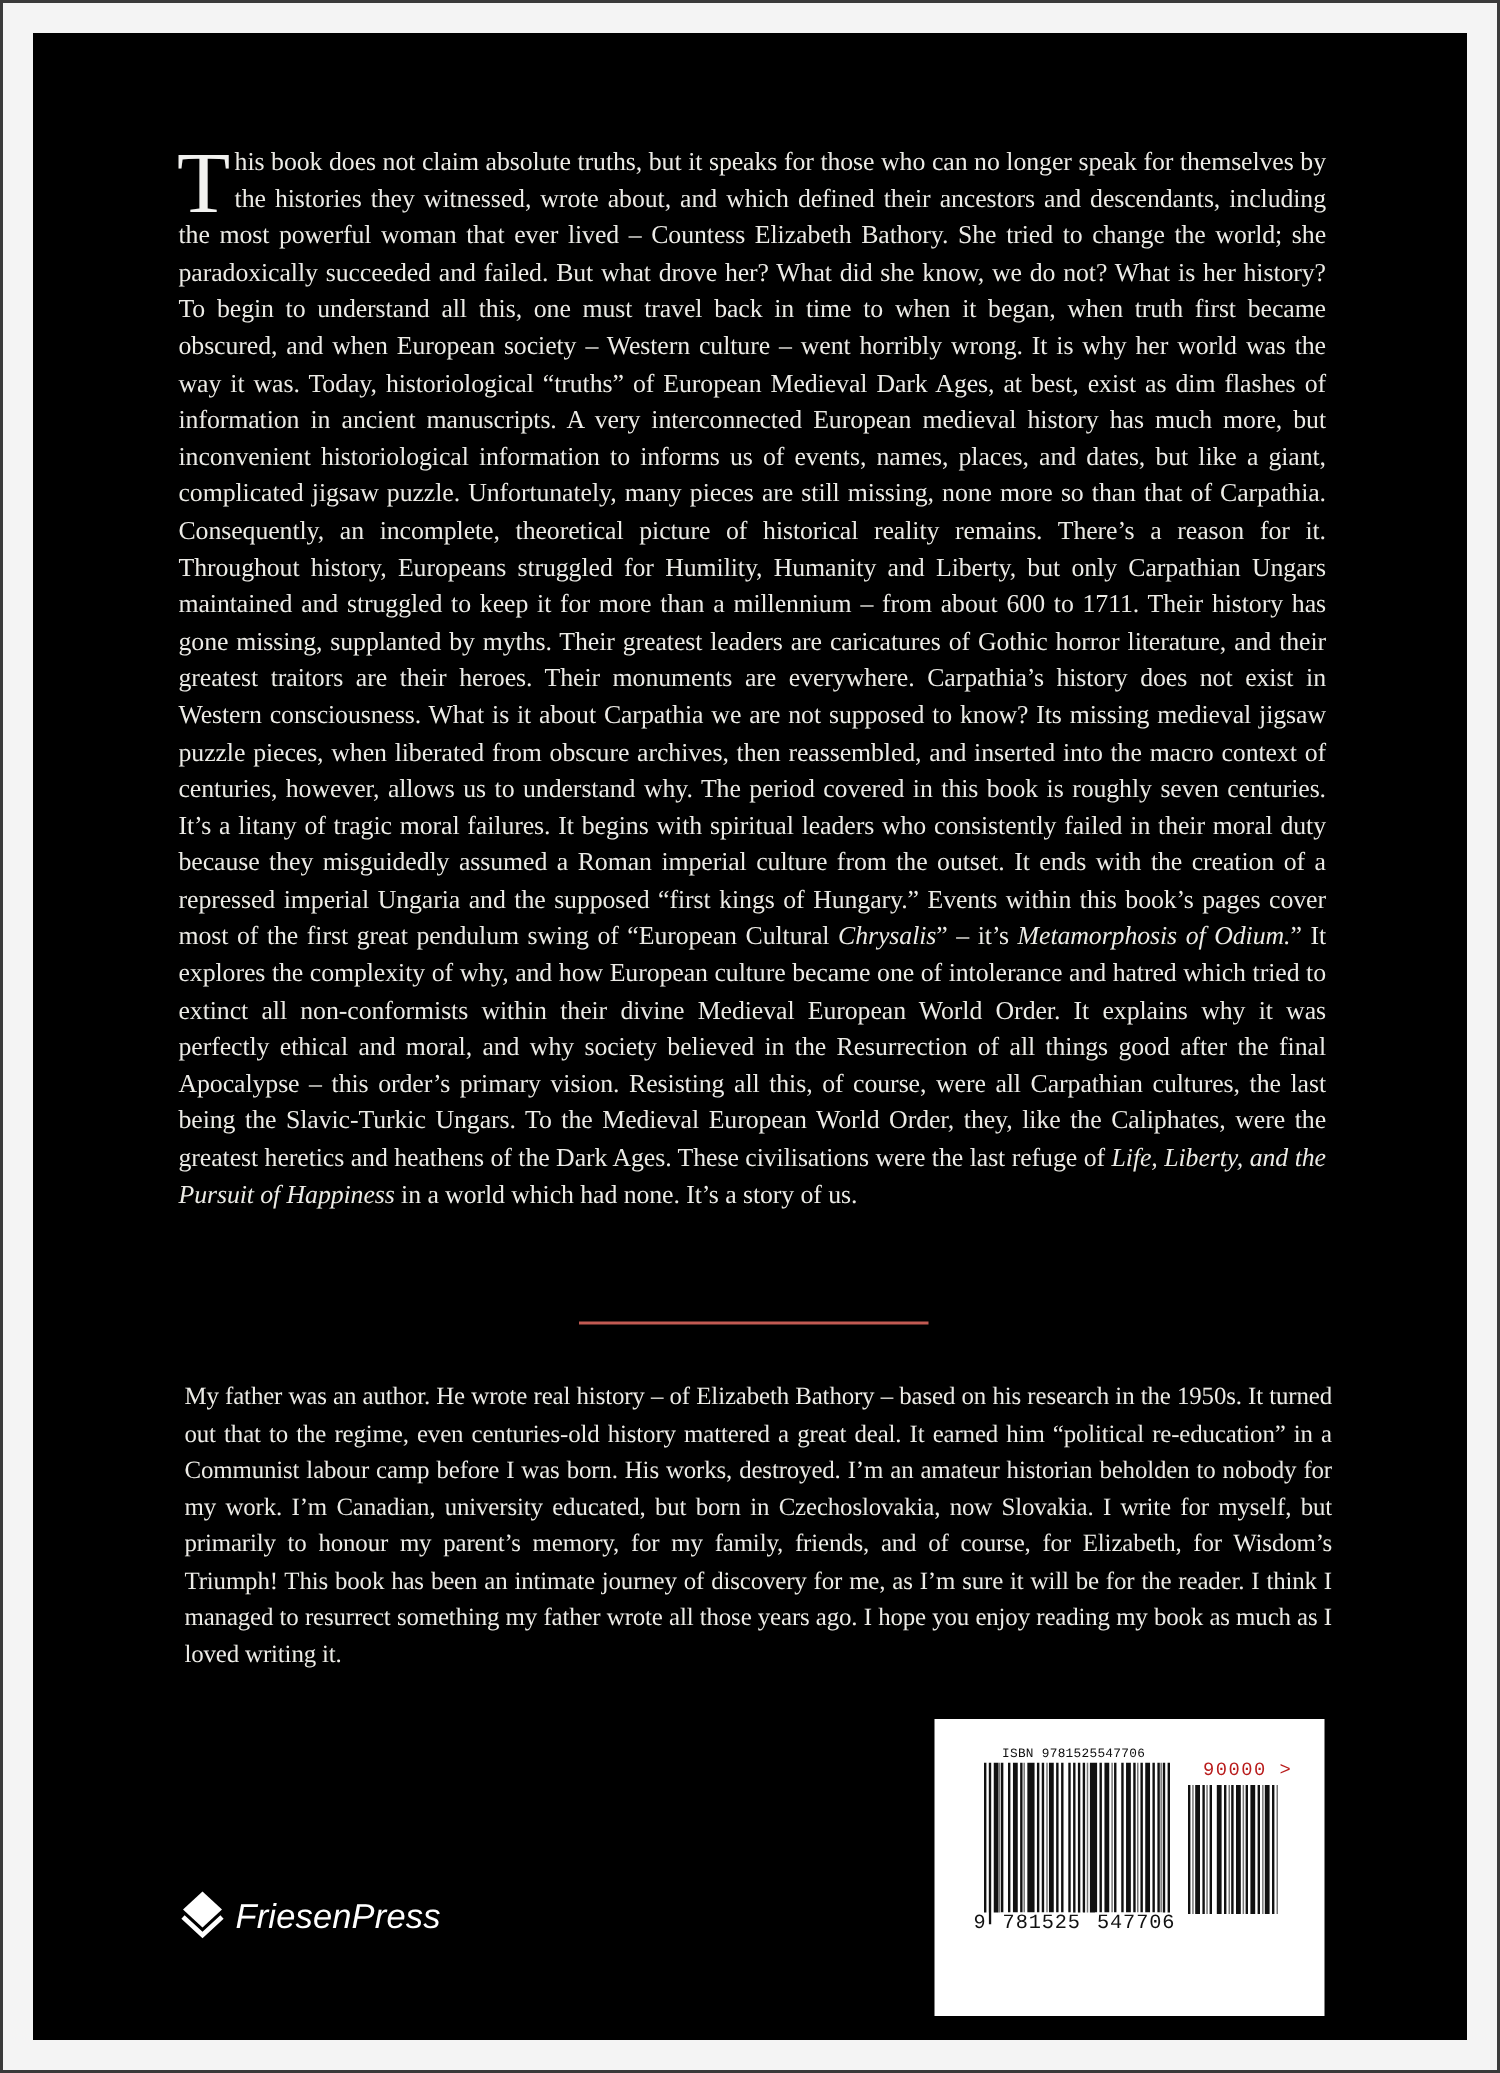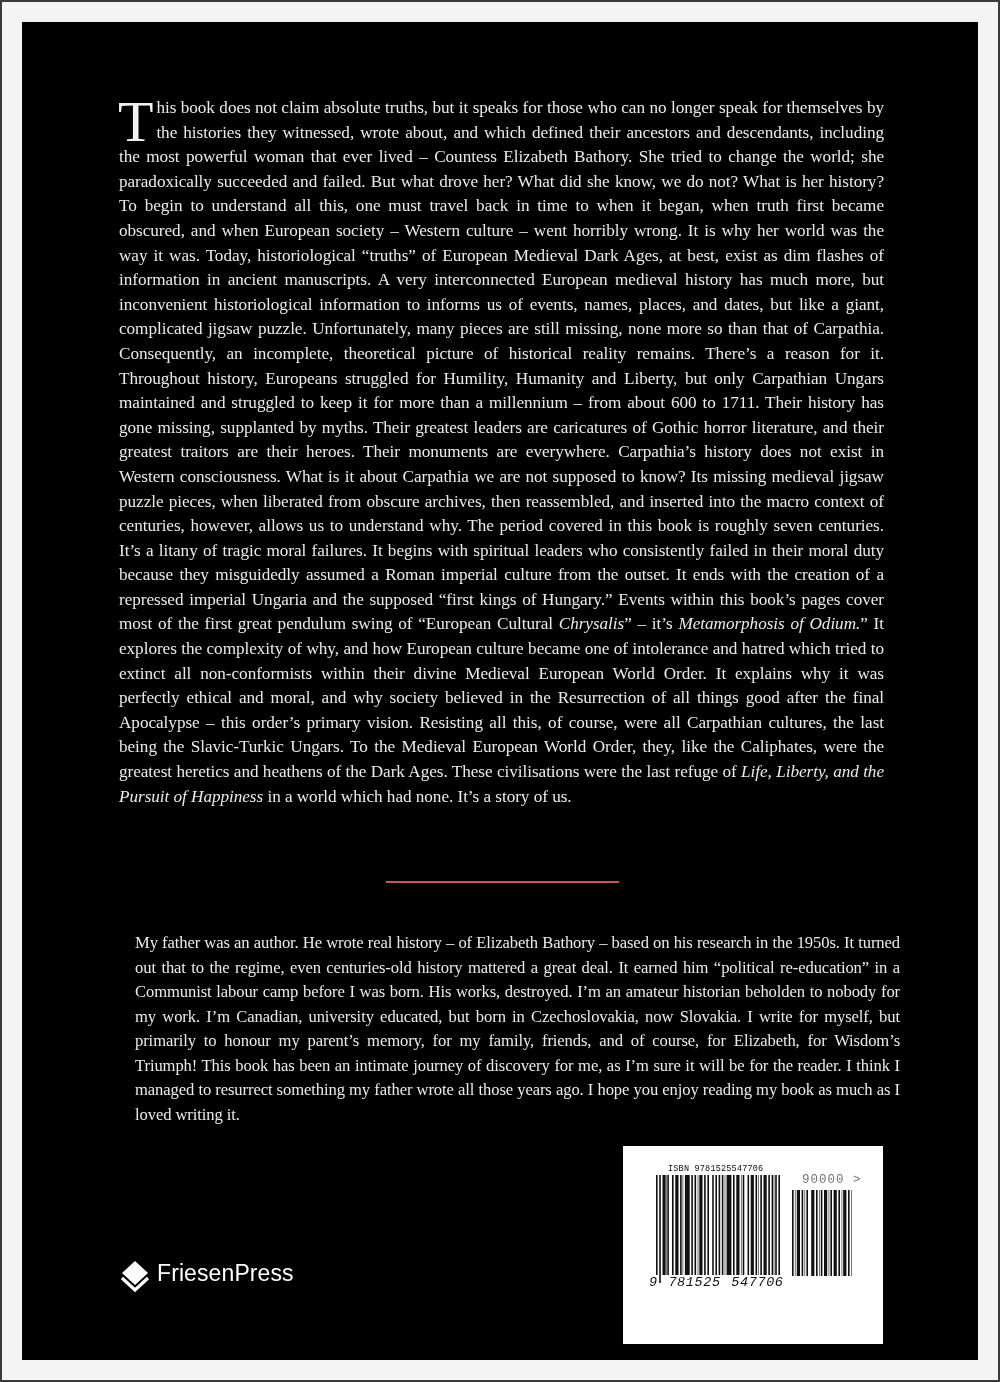--- a/index.html
+++ b/index.html
@@ -57,30 +57,31 @@
     .bio {
       position: absolute;
       left: 97px;
       top: 893px;
       width: 765px;
       color: #ecebe6;
       font-family: "Liberation Serif", "DejaVu Serif", serif;
       font-size: 16.6px;
       line-height: 24.5px;
       text-align: justify;
-      margin: 16px;
+      margin: 4px;
       letter-spacing: -0.1px;
     }
     .logo {
       position: absolute;
       left: 98px;
       top: 1238px;
       display: flex;
-      align-items: flex-start;
+      align-items: center;
       gap: 7px;
+      font-style: italic;
     }
     .logo svg { display: block; }
     .logo .logo-text {
       color: #ffffff;
       font-family: "Liberation Sans", "DejaVu Sans", sans-serif;
       font-size: 23px;
       letter-spacing: 0.1px;
     }
     .barcode-box {
       position: absolute;
@@ -112,33 +113,32 @@
       top: 44px;
       width: 62px;
       height: 86px;
     }
     .addon-digits {
       position: absolute;
       left: 179px;
       top: 27px;
       font-family: "Liberation Mono", "DejaVu Sans Mono", monospace;
       font-size: 12.5px;
-      color: #737373;
+      color: #b91c1c;
       letter-spacing: 1px;
     }
     .human-readable {
       position: absolute;
       left: 25px;
       top: 129px;
       font-family: "Liberation Mono", "DejaVu Sans Mono", monospace;
       font-size: 13.5px;
       color: #111;
       letter-spacing: 0.6px;
       background: transparent;
-      font-style: italic;
     }
     .human-readable span { background: #fff; padding: 0 1px; }
   </style>
 </head>
 <body>
 
 <div class="cover">
 
   <p class="blurb">
     <span class="dropcap">T</span><span>his book does not claim absolute truths, but it speaks for those who can no longer speak for themselves by the histories they witnessed, wrote about, and which defined their ancestors and descendants, including the most powerful woman that ever lived – Countess Elizabeth Bathory. She tried to change the world; she paradoxically succeeded and failed. But what drove her? What did she know, we do not? What is her history? To begin to understand all this, one must travel back in time to when it began, when truth first became obscured, and when European society – Western culture – went horribly wrong. It is why her world was the way it was. Today, historiological “truths” of European Medieval Dark Ages, at best, exist as dim flashes of information in ancient manuscripts. A very interconnected European medieval history has much more, but inconvenient historiological information to informs us of events, names, places, and dates, but like a giant, complicated jigsaw puzzle. Unfortunately, many pieces are still missing, none more so than that of Carpathia. Consequently, an incomplete, theoretical picture of historical reality remains. There’s a reason for it. Throughout history, Europeans struggled for Humility, Humanity and Liberty, but only Carpathian Ungars maintained and struggled to keep it for more than a millennium – from about 600 to 1711. Their history has gone missing, supplanted by myths. Their greatest leaders are caricatures of Gothic horror literature, and their greatest traitors are their heroes. Their monuments are everywhere. Carpathia’s history does not exist in Western consciousness. What is it about Carpathia we are not supposed to know? Its missing medieval jigsaw puzzle pieces, when liberated from obscure archives, then reassembled, and inserted into the macro context of centuries, however, allows us to understand why. The period covered in this book is roughly seven centuries. It’s a litany of tragic moral failures. It begins with spiritual leaders who consistently failed in their moral duty because they misguidedly assumed a Roman imperial culture from the outset. It ends with the creation of a repressed imperial Ungaria and the supposed “first kings of Hungary.” Events within this book’s pages cover most of the first great pendulum swing of “European Cultural </span><i>Chrysalis</i><span>” – it’s </span><i>Metamorphosis of Odium.</i><span>” It explores the complexity of why, and how European culture became one of intolerance and hatred which tried to extinct all non-conformists within their divine Medieval European World Order. It explains why it was perfectly ethical and moral, and why society believed in the Resurrection of all things good after the final Apocalypse – this order’s primary vision. Resisting all this, of course, were all Carpathian cultures, the last being the Slavic-Turkic Ungars. To the Medieval European World Order, they, like the Caliphates, were the greatest heretics and heathens of the Dark Ages. These civilisations were the last refuge of </span><i>Life, Liberty, and the Pursuit of Happiness</i><span> in a world which had none. It’s a story of us.</span>

